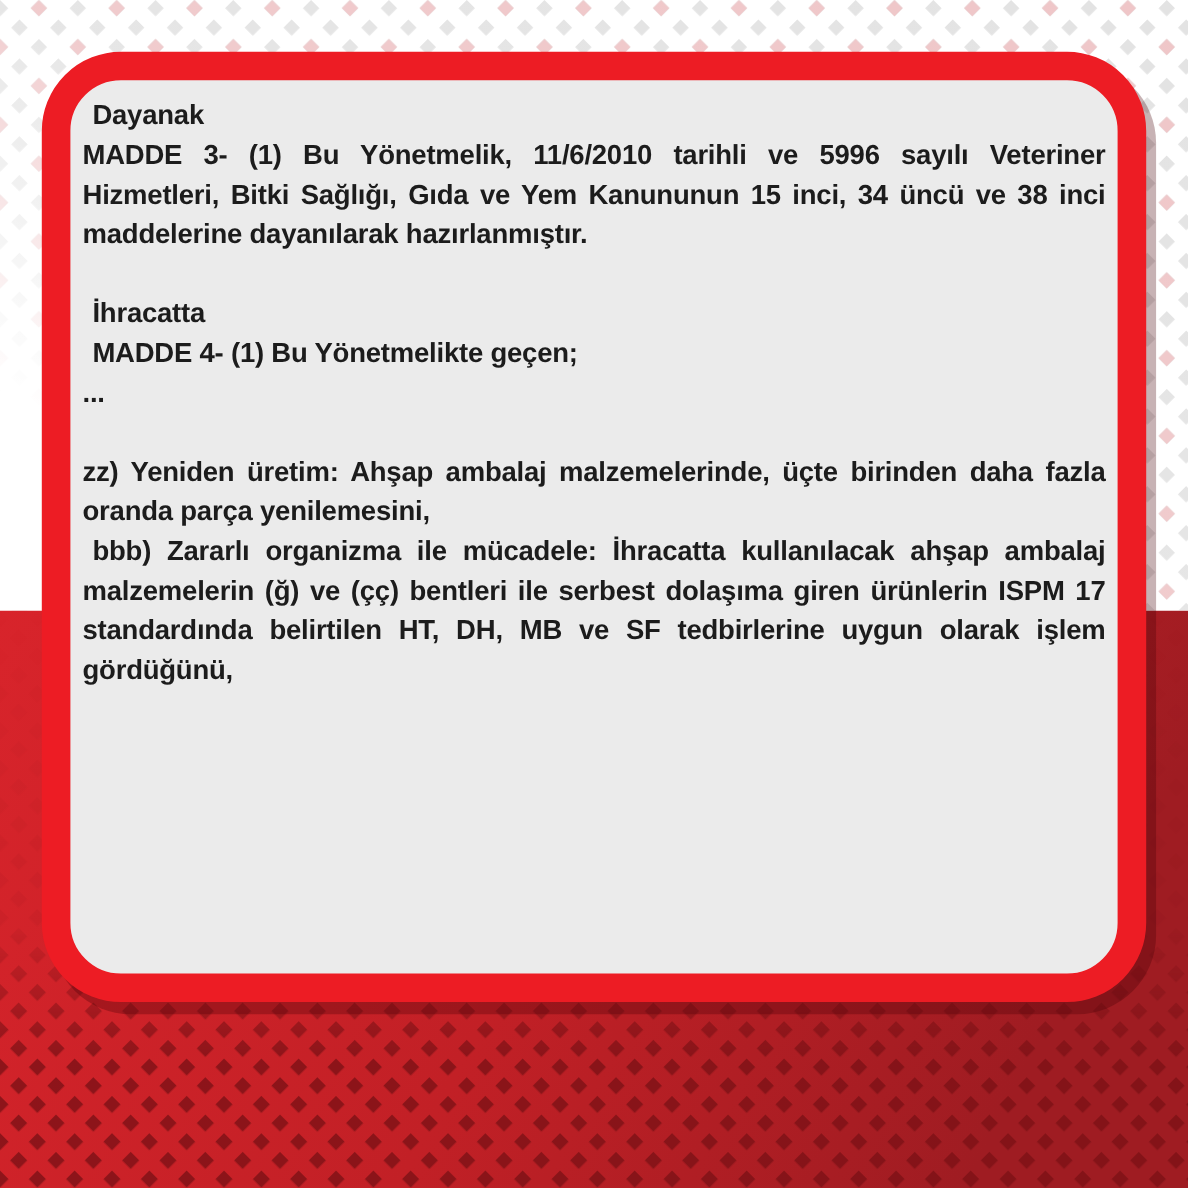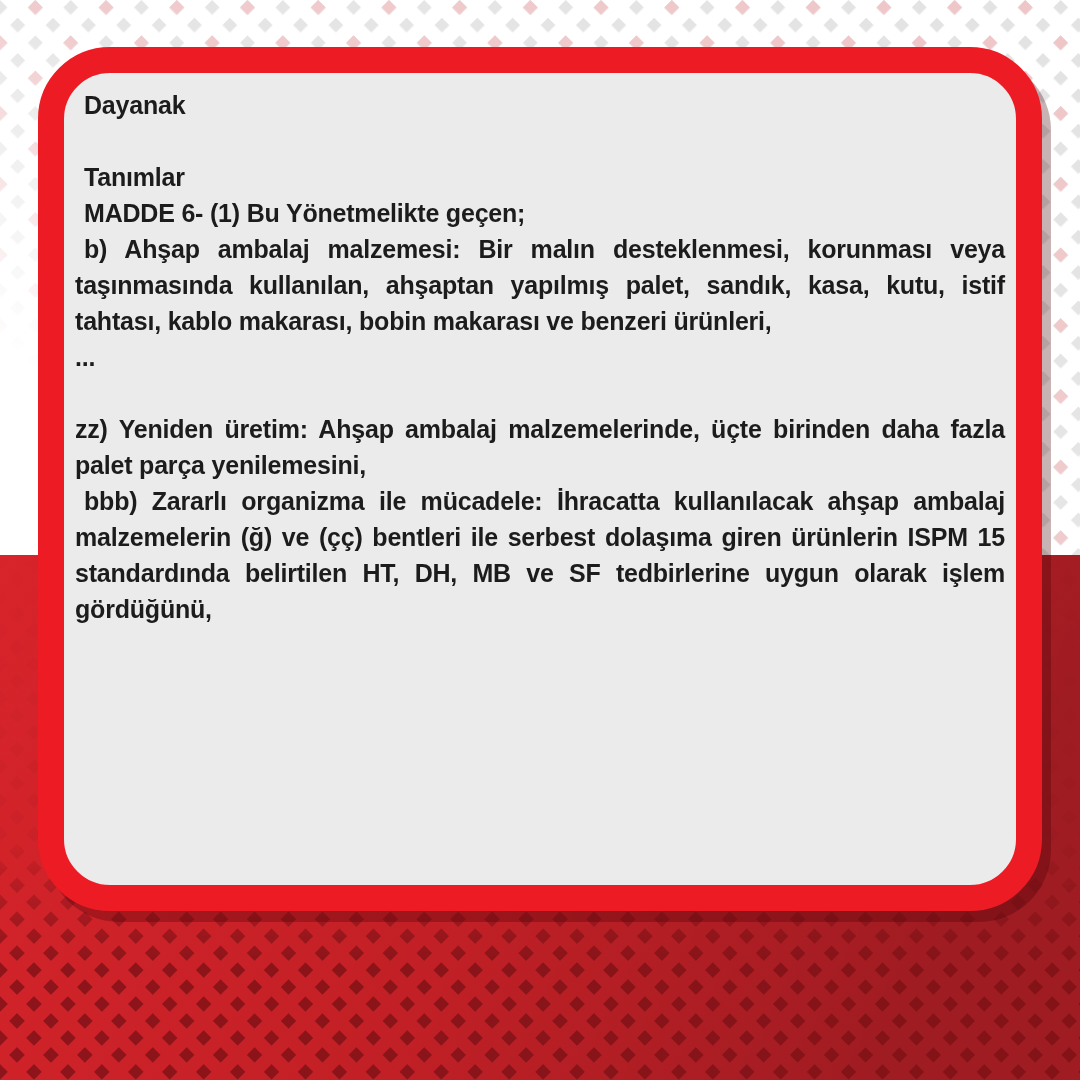--- a/index.html
+++ b/index.html
@@ -97,22 +97,22 @@
       <rect width="1080" height="525" fill="url(#fadeInGrad)"></rect>
     </mask>
   </defs>
   <rect width="1080" height="525" fill="url(#redBase)"></rect>
   <rect width="1080" height="525" fill="url(#pDark)" fill-opacity="0.8" mask="url(#dotMask)"></rect>
 </svg>
 
 <div class="card">
   <div class="card-content">
     <p class="ind">Dayanak</p>
+    <p class="jst">MADDE 3- (1) Bu Yönetmelik, 11/6/2010 tarihli ve 5996 sayılı Veteriner Hizmetleri, Bitki Sağlığı, Gıda ve Yem Kanununun 15 inci, 34 üncü ve 38 inci maddelerine dayanılarak hazırlanmıştır.</p>
     <p class="sp"></p>
-    <p class="ind">Tanımlar</p>
-    <p class="ind">MADDE 6- (1) Bu Yönetmelikte geçen;</p>
-    <p class="jst ind">b) Ahşap ambalaj malzemesi: Bir malın desteklenmesi, korunması veya taşınmasında kullanılan, ahşaptan yapılmış palet, sandık, kasa, kutu, istif tahtası, kablo makarası, bobin makarası ve benzeri ürünleri,</p>
+    <p class="ind">İhracatta</p>
+    <p class="ind">MADDE 4- (1) Bu Yönetmelikte geçen;</p>
     <p>...</p>
     <p class="sp"></p>
-    <p class="jst">zz) Yeniden üretim: Ahşap ambalaj malzemelerinde, üçte birinden daha fazla palet parça yenilemesini,</p>
-    <p class="jst ind">bbb) Zararlı organizma ile mücadele: İhracatta kullanılacak ahşap ambalaj malzemelerin (ğ) ve (çç) bentleri ile serbest dolaşıma giren ürünlerin ISPM 15 standardında belirtilen HT, DH, MB ve SF tedbirlerine uygun olarak işlem gördüğünü,</p>
+    <p class="jst">zz) Yeniden üretim: Ahşap ambalaj malzemelerinde, üçte birinden daha fazla oranda parça yenilemesini,</p>
+    <p class="jst ind">bbb) Zararlı organizma ile mücadele: İhracatta kullanılacak ahşap ambalaj malzemelerin (ğ) ve (çç) bentleri ile serbest dolaşıma giren ürünlerin ISPM 17 standardında belirtilen HT, DH, MB ve SF tedbirlerine uygun olarak işlem gördüğünü,</p>
   </div>
 </div>
 
 </body></html>

